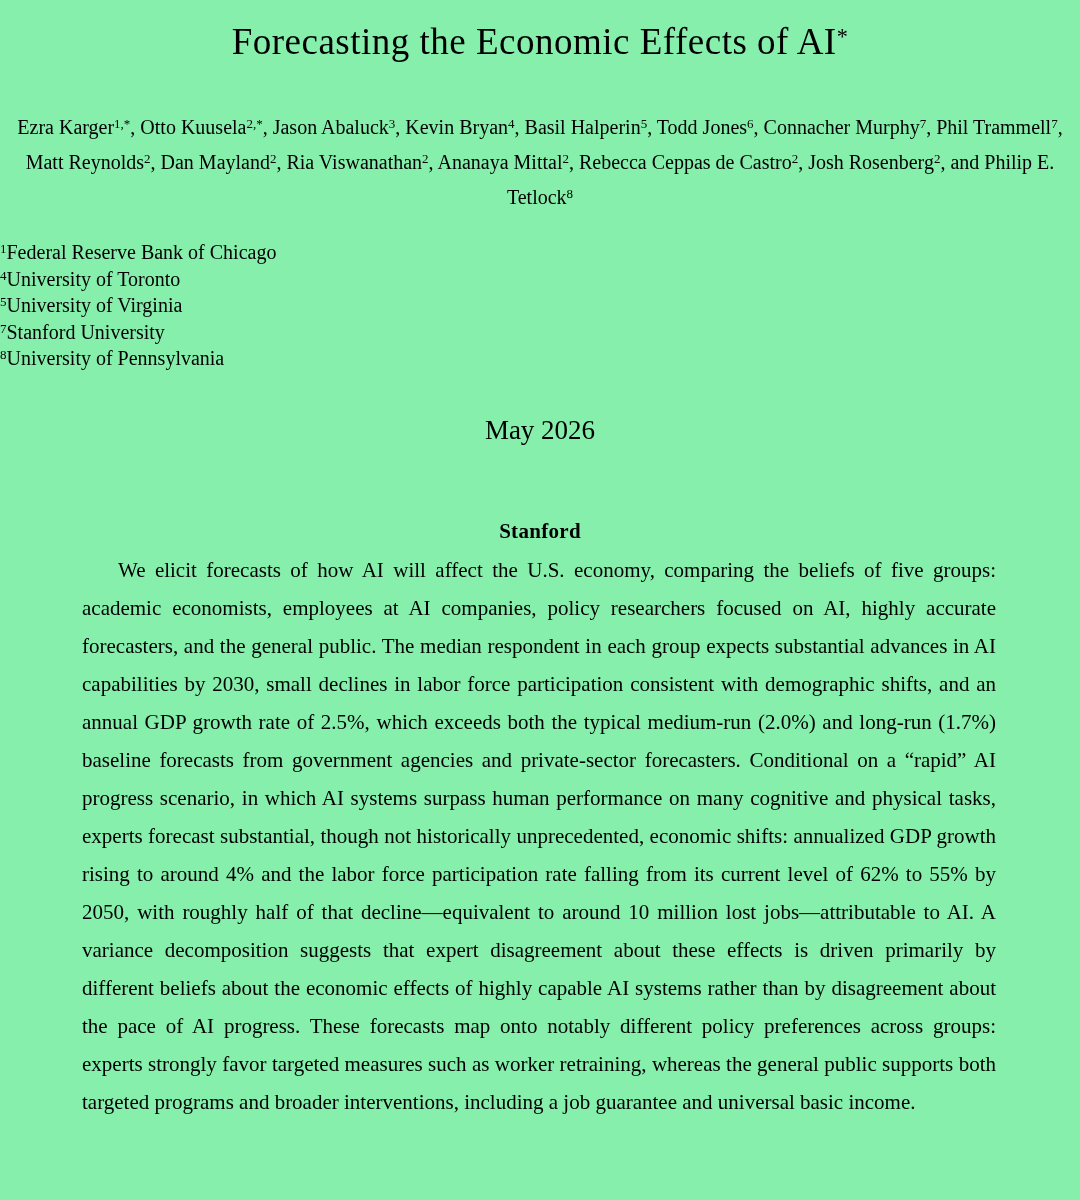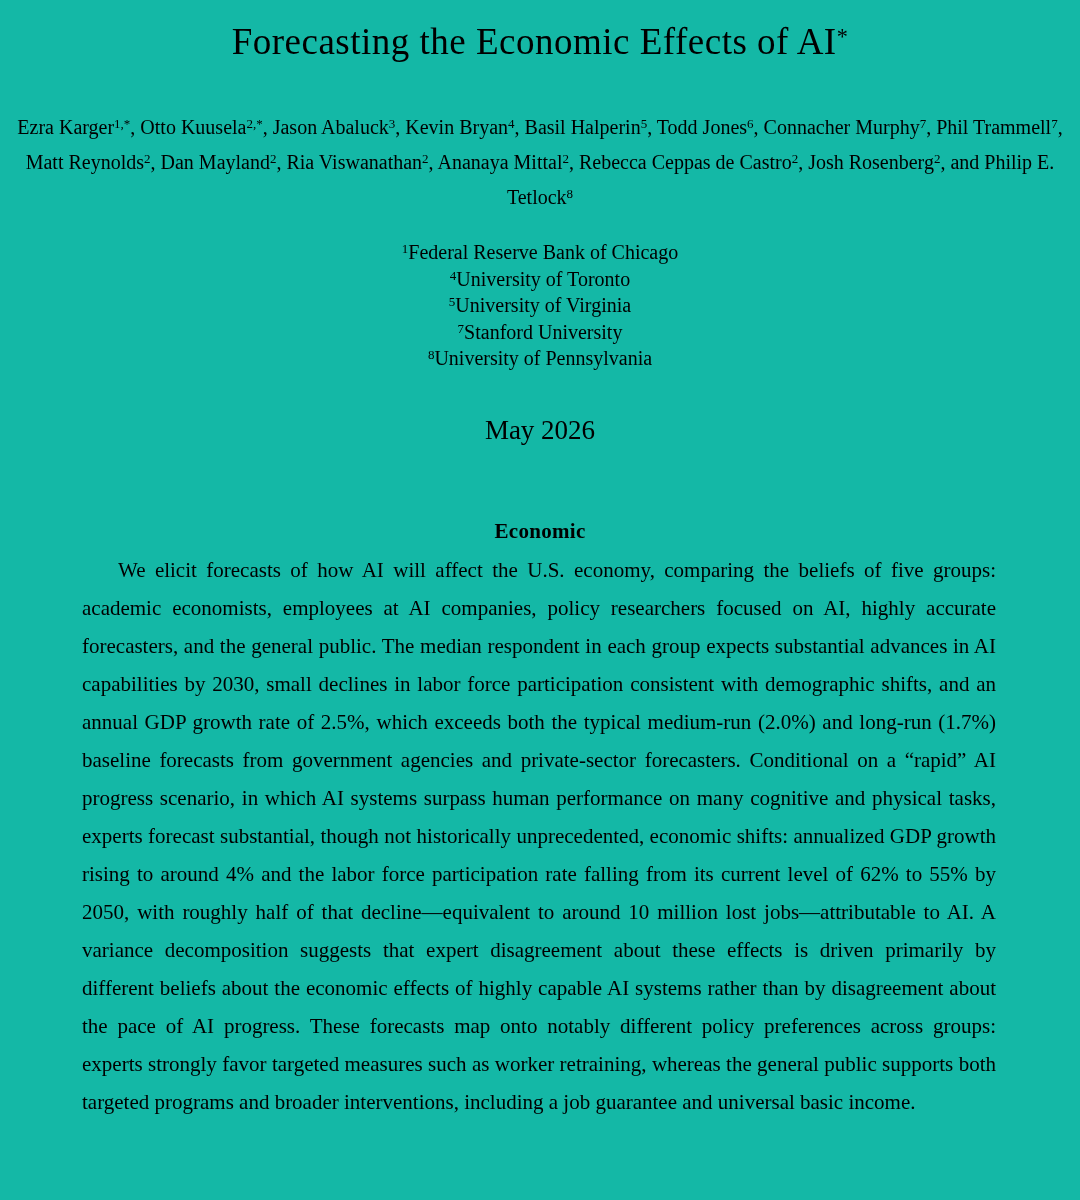--- a/index.html
+++ b/index.html
@@ -1,21 +1,21 @@
 <!DOCTYPE html>
 <html><head>
   <meta charset="utf-8">
   <style>
     * { margin: 0; padding: 0; box-sizing: border-box; }
     html, body { background: #ffffff; }
     .page {
       width: 1080px;
       height: 1200px;
       margin: 0 auto;
-      background: #14b8a6;
+      background: #86efac;
       color: #000000;
       font-family: "Liberation Serif", "DejaVu Serif", serif;
       overflow: hidden;
       padding-top: 20px;
     }
     .title {
       text-align: center;
       font-weight: normal;
       font-size: 37px;
       line-height: 44px;
@@ -30,21 +30,20 @@
       position: relative;
       top: -0.45em;
     }
     .authors {
       text-align: center;
       font-size: 20px;
       line-height: 35px;
       margin: 0 14px 24px 14px;
     }
     .affiliations {
-      text-align: center;
       font-size: 20px;
       line-height: 26.5px;
       margin-bottom: 42px;
     }
     .date {
       text-align: center;
       font-size: 27px;
       line-height: 32px;
       margin-bottom: 72px;
     }
@@ -77,17 +76,17 @@
       <div><sup>1</sup>Federal Reserve Bank of Chicago</div>
       <div><sup>4</sup>University of Toronto</div>
       <div><sup>5</sup>University of Virginia</div>
       <div><sup>7</sup>Stanford University</div>
       <div><sup>8</sup>University of Pennsylvania</div>
     </div>
 
   <p class="date">May 2026</p>
 
   <div class="abstract">
-    <h2 class="abstract-heading">Economic</h2>
+    <h2 class="abstract-heading">Stanford</h2>
     <p class="abstract-text">We elicit forecasts of how AI will affect the U.S. economy, comparing the beliefs of five groups: academic economists, employees at AI companies, policy researchers focused on AI, highly accurate forecasters, and the general public. The median respondent in each group expects substantial advances in AI capabilities by 2030, small declines in labor force participation consistent with demographic shifts, and an annual GDP growth rate of 2.5%, which exceeds both the typical medium-run (2.0%) and long-run (1.7%) baseline forecasts from government agencies and private-sector forecasters. Conditional on a “rapid” AI progress scenario, in which AI systems surpass human performance on many cognitive and physical tasks, experts forecast substantial, though not historically unprecedented, economic shifts: annualized GDP growth rising to around 4% and the labor force participation rate falling from its current level of 62% to 55% by 2050, with roughly half of that decline—equivalent to around 10 million lost jobs—attributable to AI. A variance decomposition suggests that expert disagreement about these effects is driven primarily by different beliefs about the economic effects of highly capable AI systems rather than by disagreement about the pace of AI progress. These forecasts map onto notably different policy preferences across groups: experts strongly favor targeted measures such as worker retraining, whereas the general public supports both targeted programs and broader interventions, including a job guarantee and universal basic income.</p>
   </div>
 
 </div>
 
 </body></html>

